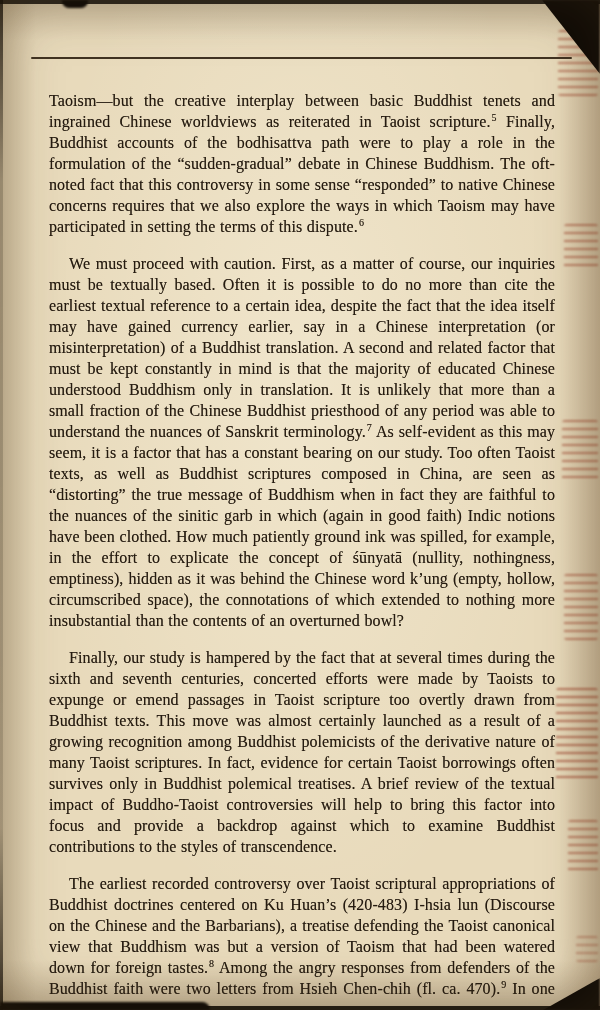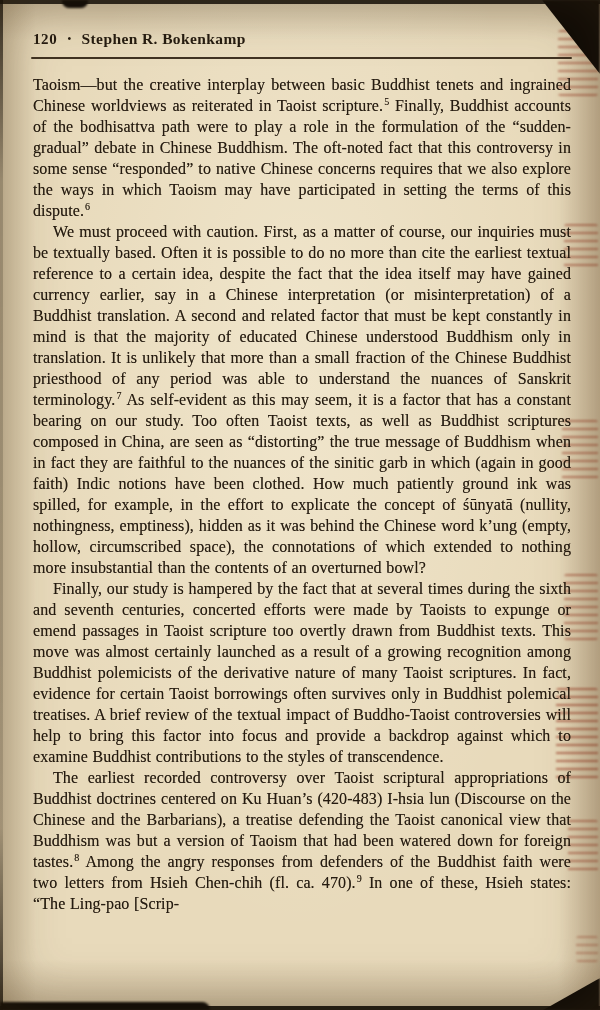--- a/index.html
+++ b/index.html
@@ -63,45 +63,40 @@
     background:rgba(41,27,13,.88);border-radius:1px;
   }
   
   .body-text{
     position:absolute;left:33px;right:29px;top:74px;bottom:12px;overflow:hidden;
     color:var(--ink,#251b10);
     font-size:16px;line-height:21px;
     text-align:justify;letter-spacing:.1px;word-spacing:.5px;
     text-shadow:0 0 .4px rgba(37,27,16,.55);
   }
-  p.para{margin:0;}
+  p.para{margin:16px;}
   p.para.indent{text-indent:20px;}
   .italic{}
   sup.fn{font-size:10px;line-height:0;vertical-align:super;margin-left:1px;}
 </style>
 </head>
 <body>
 
 <div class="scan">
 
   <div class="paper-shade"></div>
 
   <div class="bleed b1"></div>
   <div class="bleed b2"></div>
   <div class="bleed b3"></div>
   <div class="bleed b4"></div>
   <div class="bleed b5"></div>
   <div class="bleed b6"></div>
   <div class="bleed b7"></div>
 
-  <div class="header">
-    <span class="pagenum">120</span>
-    <span class="bullet">•</span>
-    <span class="author">Stephen R. Bokenkamp</span>
-  </div>
   <div class="rule"></div>
 
   <div class="body-text">
       <p class="para"><span>Taoism—but the creative interplay between basic Buddhist tenets and ingrained Chinese worldviews as reiterated in Taoist scripture.</span><sup class="fn">5</sup><span> Finally, Buddhist accounts of the bodhisattva path were to play a role in the formulation of the “sudden-gradual” debate in Chinese Buddhism. The oft-noted fact that this controversy in some sense “responded” to native Chinese concerns requires that we also explore the ways in which Taoism may have participated in setting the terms of this dispute.</span><sup class="fn">6</sup></p>
       <p class="para indent"><span>We must proceed with caution. First, as a matter of course, our inquiries must be textually based. Often it is possible to do no more than cite the earliest textual reference to a certain idea, despite the fact that the idea itself may have gained currency earlier, say in a Chinese interpretation (or misinterpretation) of a Buddhist translation. A second and related factor that must be kept constantly in mind is that the majority of educated Chinese understood Buddhism only in translation. It is unlikely that more than a small fraction of the Chinese Buddhist priesthood of any period was able to understand the nuances of Sanskrit terminology.</span><sup class="fn">7</sup><span> As self-evident as this may seem, it is a factor that has a constant bearing on our study. Too often Taoist texts, as well as Buddhist scriptures composed in China, are seen as “distorting” the true message of Buddhism when in fact they are faithful to the nuances of the sinitic garb in which (again in good faith) Indic notions have been clothed. How much patiently ground ink was spilled, for example, in the effort to explicate the concept of śūnyatā (nullity, nothingness, emptiness), hidden as it was behind the Chinese word </span><span class="italic">k’ung</span><span> (empty, hollow, circumscribed space), the connotations of which extended to nothing more insubstantial than the contents of an overturned bowl?</span></p>
       <p class="para indent"><span>Finally, our study is hampered by the fact that at several times during the sixth and seventh centuries, concerted efforts were made by Taoists to expunge or emend passages in Taoist scripture too overtly drawn from Buddhist texts. This move was almost certainly launched as a result of a growing recognition among Buddhist polemicists of the derivative nature of many Taoist scriptures. In fact, evidence for certain Taoist borrowings often survives only in Buddhist polemical treatises. A brief review of the textual impact of Buddho-Taoist controversies will help to bring this factor into focus and provide a backdrop against which to examine Buddhist contributions to the styles of transcendence.</span></p>
       <p class="para indent"><span>The earliest recorded controversy over Taoist scriptural appropriations of Buddhist doctrines centered on Ku Huan’s (420-483) </span><span class="italic">I-hsia lun</span><span> (Discourse on the Chinese and the Barbarians), a treatise defending the Taoist canonical view that Buddhism was but a version of Taoism that had been watered down for foreign tastes.</span><sup class="fn">8</sup><span> Among the angry responses from defenders of the Buddhist faith were two letters from Hsieh Chen-chih (fl. ca. 470).</span><sup class="fn">9</sup><span> In one of these, Hsieh states: “The </span><span class="italic">Ling-pao</span><span> [Scrip-</span></p>
     </div>
 
   <div class="edge edge-top"></div>

